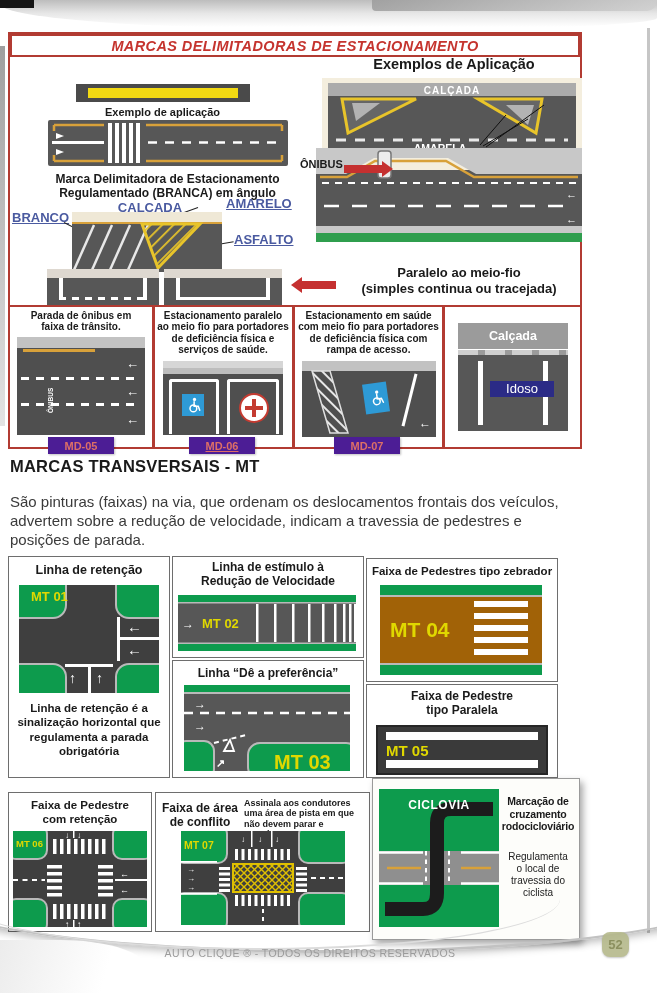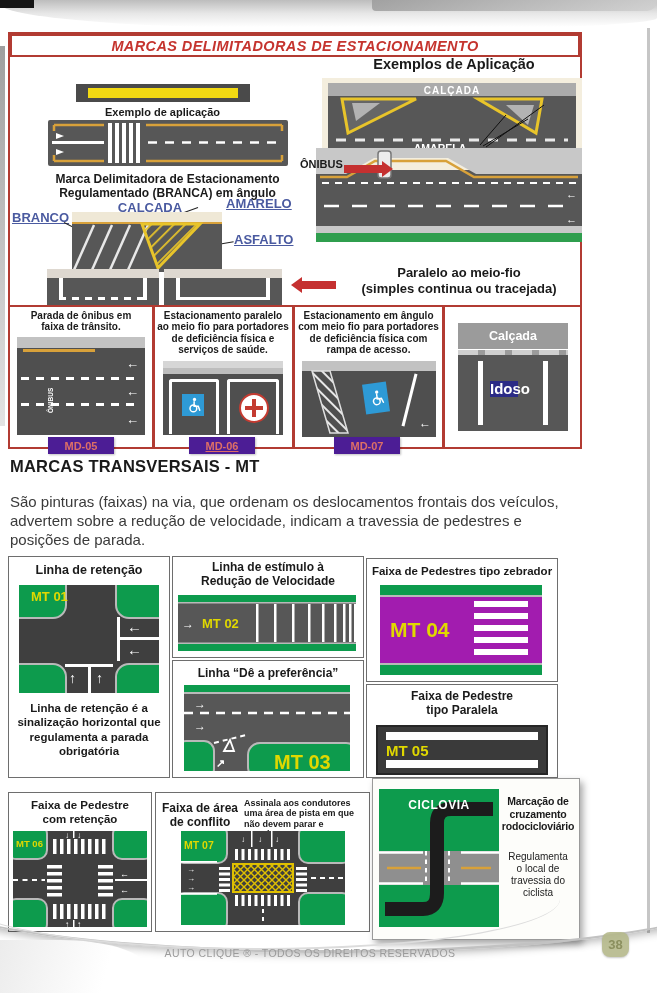--- a/index.html
+++ b/index.html
@@ -253,21 +253,21 @@
         </div>
         <div class="cross-circle" style="left:76px;top:32px;">
           <div class="cross-bar" style="left:11px;top:4px;width:4px;height:18px;"></div>
           <div class="cross-bar" style="left:4px;top:11px;width:18px;height:4px;"></div>
         </div>
       </div>
     </div>
     <div class="badge" style="left:179px;top:130px;text-decoration:underline;">MD-06</div>
 
     <div class="abs" style="left:285px;top:0;width:147px;height:100%;">
-      <div class="mdtitle">Estacionamento em ângulo
+      <div class="mdtitle">Estacionamento em saúde
 com meio fio para portadores
 de deficiência física com
 rampa de acesso.</div>
       <div class="abs" style="left:7px;top:54px;width:134px;height:76px;background:#4f4f4f;overflow:hidden;">
         <div class="abs" style="left:0;top:0;width:100%;height:10px;background:#c2c2c2;"></div>
         <svg class="abs" style="left:0;top:0;" width="60" height="76" viewBox="0 0 60 76">
           <polygon points="10,10 28,10 46,72 28,72" fill="url(#ramp-hatch)" stroke="#e0e0e0" stroke-width="1.5"></polygon>
         </svg>
         <div class="sign-blue" style="left:62px;top:22px;width:24px;height:30px;transform:rotate(-8deg);">
           <svg width="18" height="18" viewBox="0 0 24 24">
@@ -280,21 +280,21 @@
     </div>
     <div class="badge" style="left:324px;top:130px;">MD-07</div>
 
     <div class="abs" style="left:435px;top:0;width:135px;height:100%;">
       <div class="abs" style="left:13px;top:16px;width:110px;height:108px;">
         <div class="abs ctr" style="left:0;top:0;width:110px;height:26px;background:#9b9b9b;color:#fff;font-weight:bold;font-size:12.5px;line-height:26px;">Calçada</div>
         <div class="abs" style="left:0;top:27px;width:110px;height:5px;background:repeating-linear-gradient(90deg,#cfcfcf 0 20px,#9b9b9b 20px 27px);"></div>
         <div class="abs" style="left:0;top:32px;width:110px;height:76px;background:#575757;">
           <div class="abs" style="left:20px;top:6px;width:5px;height:64px;background:#fff;"></div>
           <div class="abs" style="left:85px;top:6px;width:5px;height:64px;background:#fff;"></div>
-          <div class="abs ctr" style="left:32px;top:26px;width:28px;height:16px;background:#2b2b86;color:#fff;font-weight:bold;font-size:15px;line-height:16px;">Idoso</div>
+          <div class="abs ctr" style="left:32px;top:26px;width:64px;height:16px;background:#2b2b86;color:#fff;font-weight:normal;font-size:13px;line-height:16px;">Idoso</div>
         </div>
       </div>
     </div>
   </div>
 
   <div class="abs b" style="left:10px;top:457px;font-size:16.5px;letter-spacing:.2px;">MARCAS TRANSVERSAIS - MT</div>
   <div class="abs" style="left:10px;top:492px;width:564px;font-size:15px;line-height:1.28;color:#3a3a3a;">São pinturas (faixas) na via, que ordenam os deslocamentos frontais dos veículos, advertem sobre a redução de velocidade, indicam a travessia de pedestres e posições de parada.</div>
 
   <div class="box" style="left:8px;top:556px;width:160px;height:220px;">
     <div class="abs ctr b" style="left:0;top:6px;width:100%;font-size:12.5px;">Linha de retenção</div>
@@ -357,21 +357,21 @@
       <rect x="64" y="58" width="110" height="36" rx="12" fill="#0d9b4d" stroke="#b9b9b9" stroke-width="2"></rect>
       <line x1="30" y1="58" x2="62" y2="50" stroke="#fff" stroke-width="2" stroke-dasharray="5,4"></line>
       <polygon points="40,66 46,55 50,66" fill="none" stroke="#fff" stroke-width="1.8"></polygon>
       <text x="32" y="82" font-size="11" font-weight="bold" fill="#fff">↗</text>
       <text x="90" y="84" font-size="20" font-weight="bold" fill="#e0d800">MT 03</text>
     </svg>
   </div>
 
   <div class="box" style="left:366px;top:558px;width:190px;height:122px;">
     <div class="abs ctr b" style="left:0;top:6px;width:100%;font-size:11.5px;">Faixa de Pedestres tipo zebrador</div>
-    <div class="abs" style="left:13px;top:26px;width:162px;height:90px;background:#a21caf;">
+    <div class="abs" style="left:13px;top:26px;width:162px;height:90px;background:#a16207;">
       <div class="green-strip" style="top:0;border-bottom:2px solid #b9b9b9;"></div>
       <div class="green-strip" style="bottom:0;border-top:2px solid #b9b9b9;"></div>
       <div class="abs mt-tag" style="left:10px;top:50%;transform:translateY(-50%);font-size:21px;">MT 04</div>
       <div class="abs" style="right:14px;top:16px;bottom:16px;width:54px;background:repeating-linear-gradient(180deg,#fff 0 6px,transparent 6px 12px);"></div>
     </div>
   </div>
 
   <div class="box" style="left:366px;top:684px;width:190px;height:92px;">
     <div class="abs ctr b pl" style="left:0;top:5px;width:100%;font-size:12px;line-height:1.15;">Faixa de Pedestre
 tipo Paralela</div>
@@ -509,15 +509,15 @@
     <div class="abs ctr pl" style="left:126px;top:72px;width:78px;font-size:10px;line-height:1.2;color:#222;">Regulamenta
 o local de
 travessia do
 ciclista</div>
   </div>
 
   <div class="swoosh"></div>
   <div class="swoosh2"></div>
   <div class="curl"></div>
   <div class="footer">AUTO CLIQUE ® - TODOS OS DIREITOS RESERVADOS</div>
-  <div class="pagenum">38</div>
+  <div class="pagenum">52</div>
 
 </div>
 
 </body></html>

